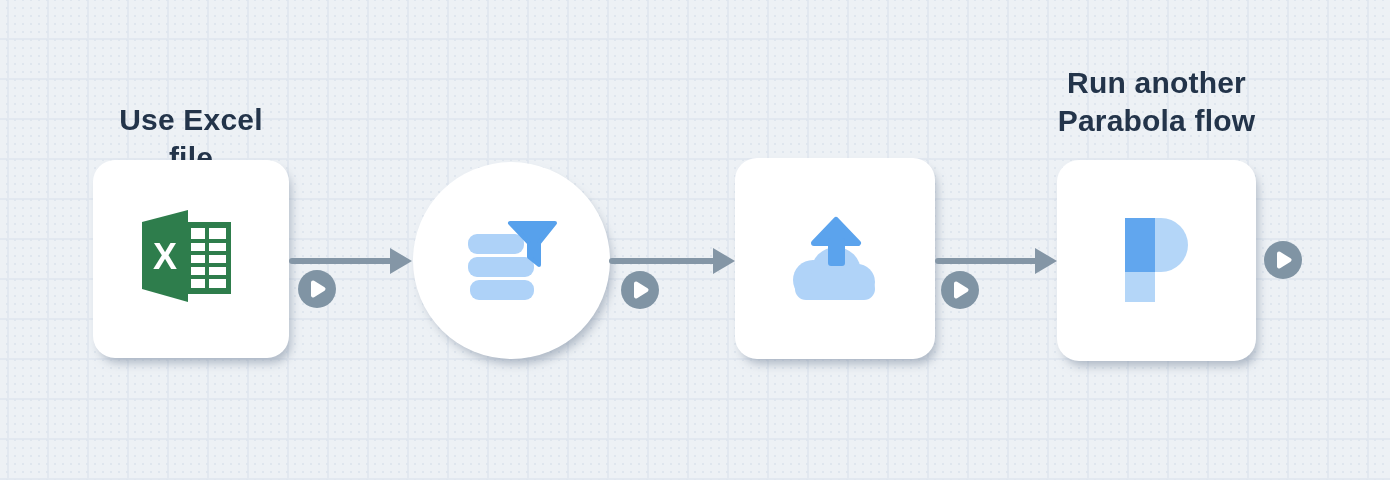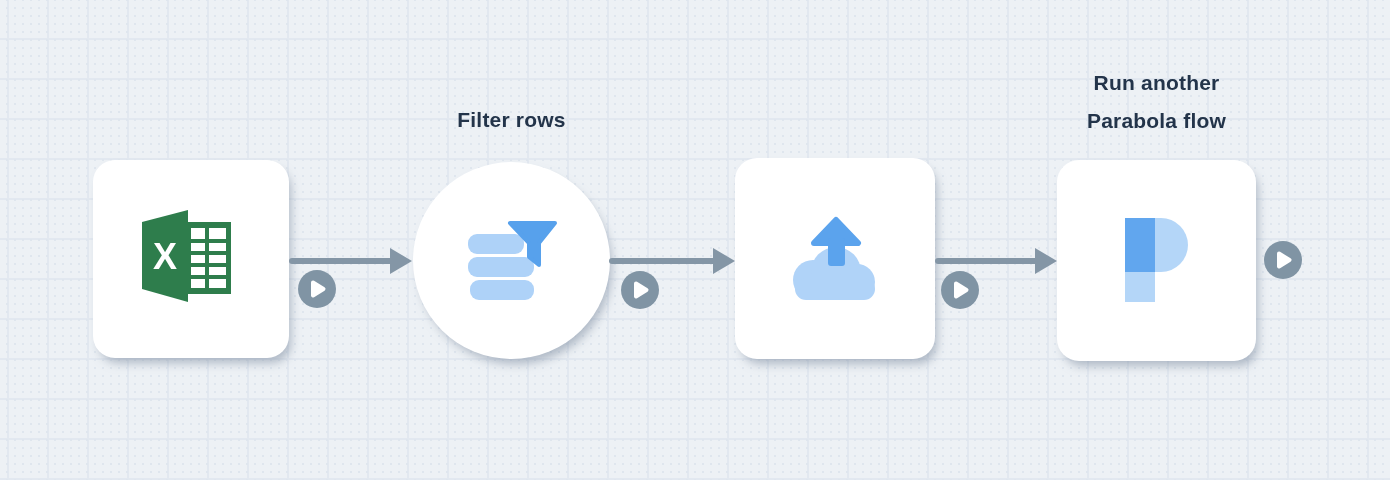--- a/index.html
+++ b/index.html
@@ -9,42 +9,42 @@
     background-image:
       radial-gradient(circle,#dfe6ee 1.1px,transparent 1.35px),
       linear-gradient(to right,#e2e8f0 2px,transparent 2px),
       linear-gradient(to bottom,#e2e8f0 2px,transparent 2px);
     background-size:8px 8px,40px 40px,40px 40px;
     background-position:3px 4px,7px 0,0 38px;
     font-family:"Liberation Sans",sans-serif;
   }
   .node-label{
     position:absolute;text-align:center;
-    font-size:21px;font-weight:600;color:#23344a;
+    font-size:30px;font-weight:600;color:#23344a;
     line-height:38px;white-space:pre-line;letter-spacing:.2px;
   }
   .card{
     position:absolute;background:#ffffff;border-radius:22px;
     box-shadow:4px 7px 10px -2px rgba(125,140,160,.55);
     display:flex;align-items:center;justify-content:center;cursor:pointer;
   }
   .card.circle{border-radius:50%;}
   .arrow{position:absolute;height:26px;}
   .arrow .line{position:absolute;left:0;right:16px;top:10px;height:6px;background:#8496a6;border-radius:3px;}
   .arrow .head{position:absolute;right:0;top:0;width:0;height:0;
     border-left:22px solid #8496a6;border-top:13px solid transparent;border-bottom:13px solid transparent;}
   .run-btn{position:absolute;width:38px;height:38px;cursor:pointer;}
   .run-btn svg{display:block;width:38px;height:38px;}
 </style>
 </head>
 <body>
 
 <div class="stage">
 
-  <div class="node-label" style="left:413px;top:101px;width:197px">Filter rows</div>
+  <div class="node-label" style="left:93px;top:101px;width:196px">Use Excel file</div>
   <div class="node-label" style="left:1057px;top:64px;width:199px">Run another
 Parabola flow</div>
 
   <div class="card" style="left:93px;top:160px;width:196px;height:198px">
     <svg width="112" height="104" viewBox="0 0 112 104">
       <rect x="50" y="15" width="46" height="72" fill="#2e7d4c"></rect>
       <rect x="56" y="21" width="35" height="60" fill="#ffffff"></rect>
       <rect x="70" y="21" width="4" height="60" fill="#2e7d4c"></rect>
       <rect x="56" y="32" width="35" height="4" fill="#2e7d4c"></rect>
       <rect x="56" y="44" width="35" height="4" fill="#2e7d4c"></rect>

